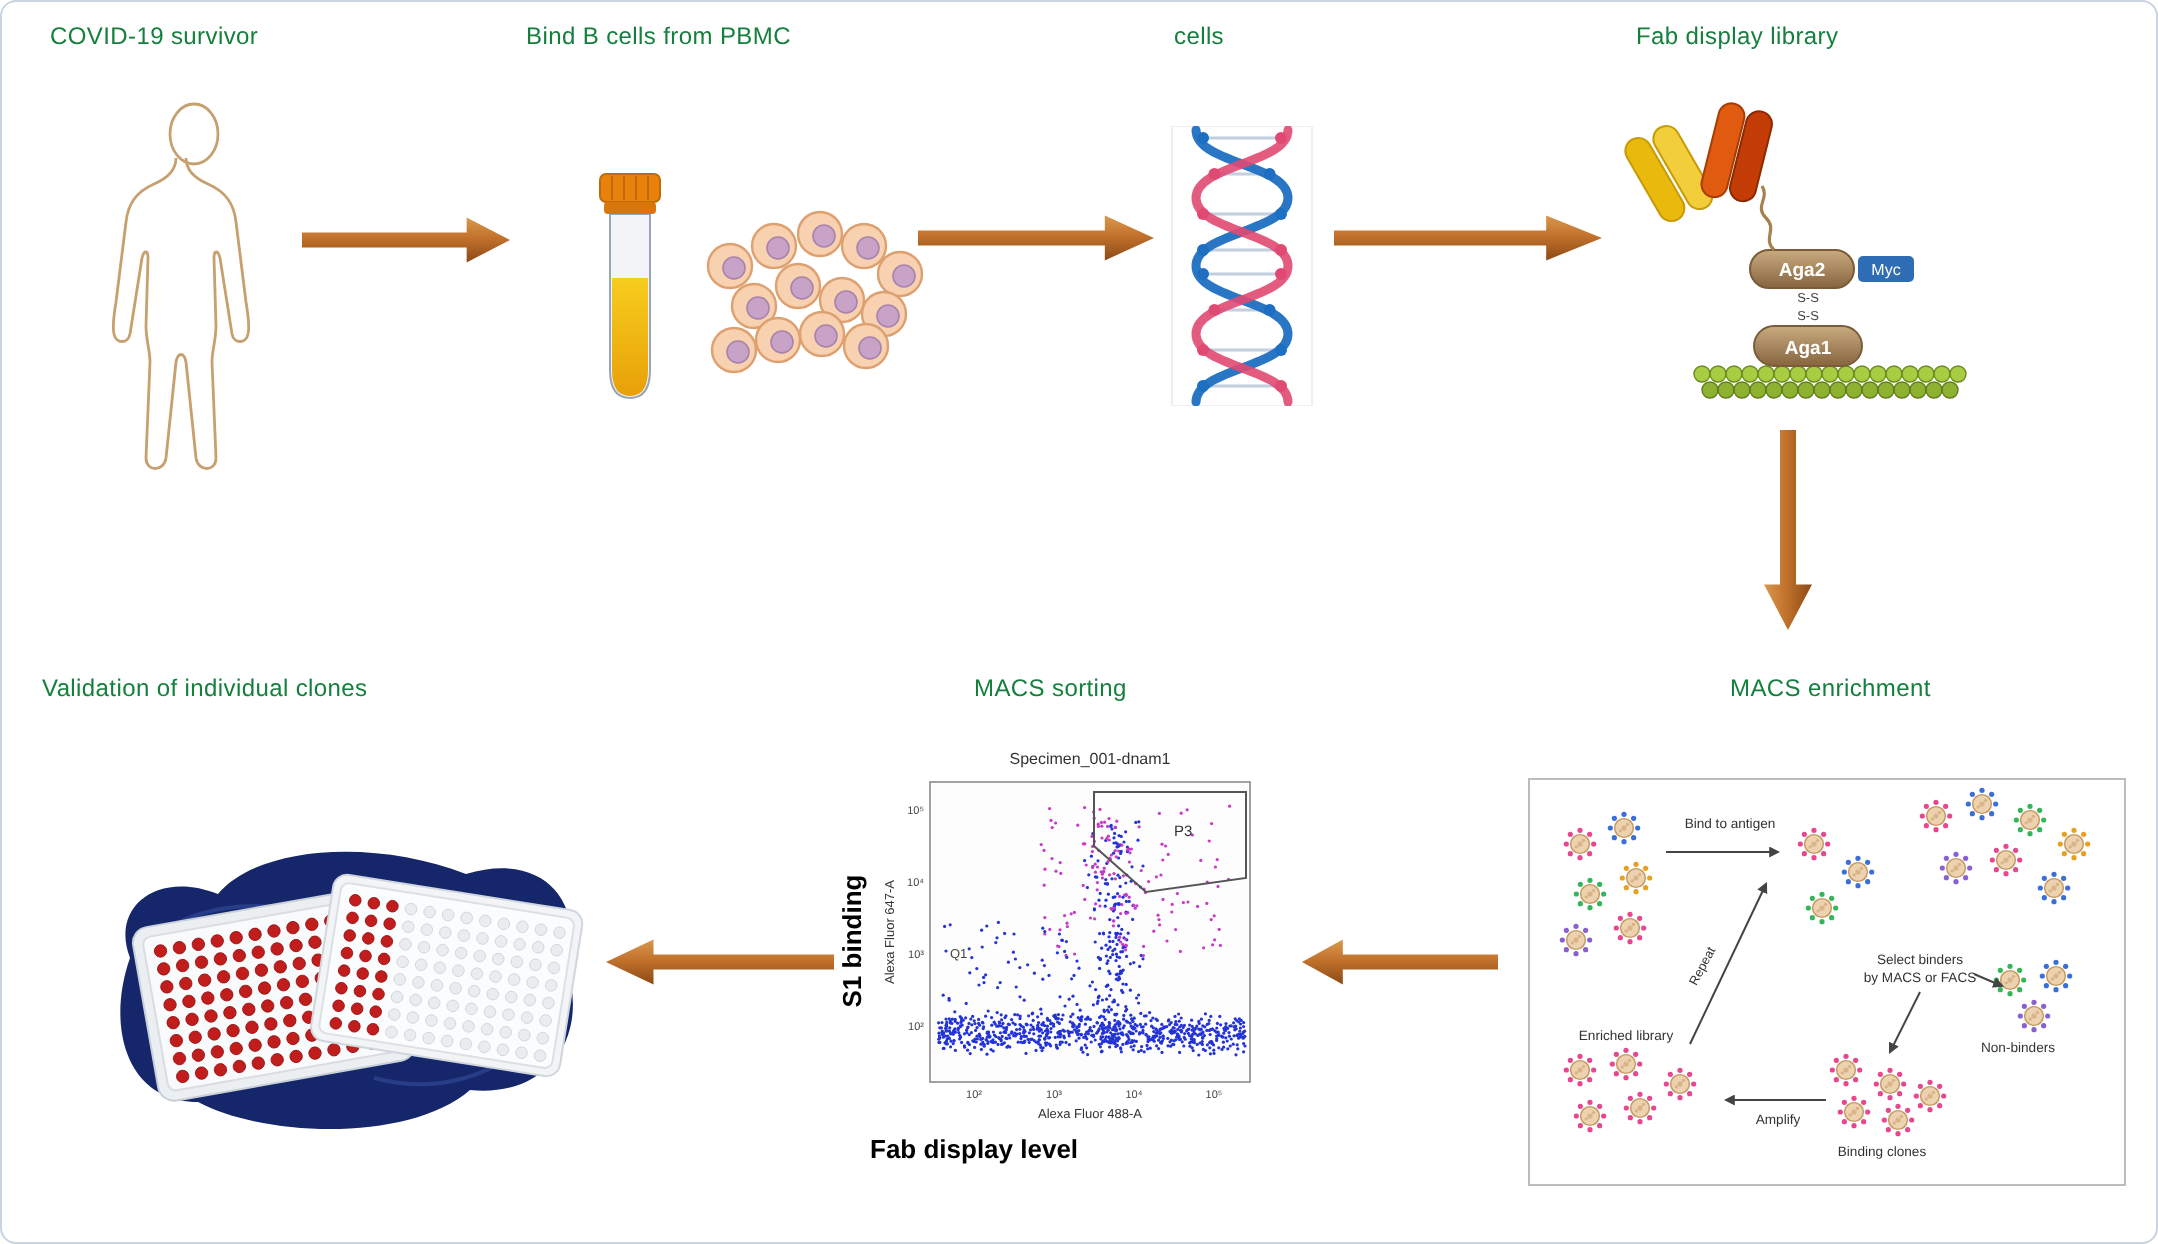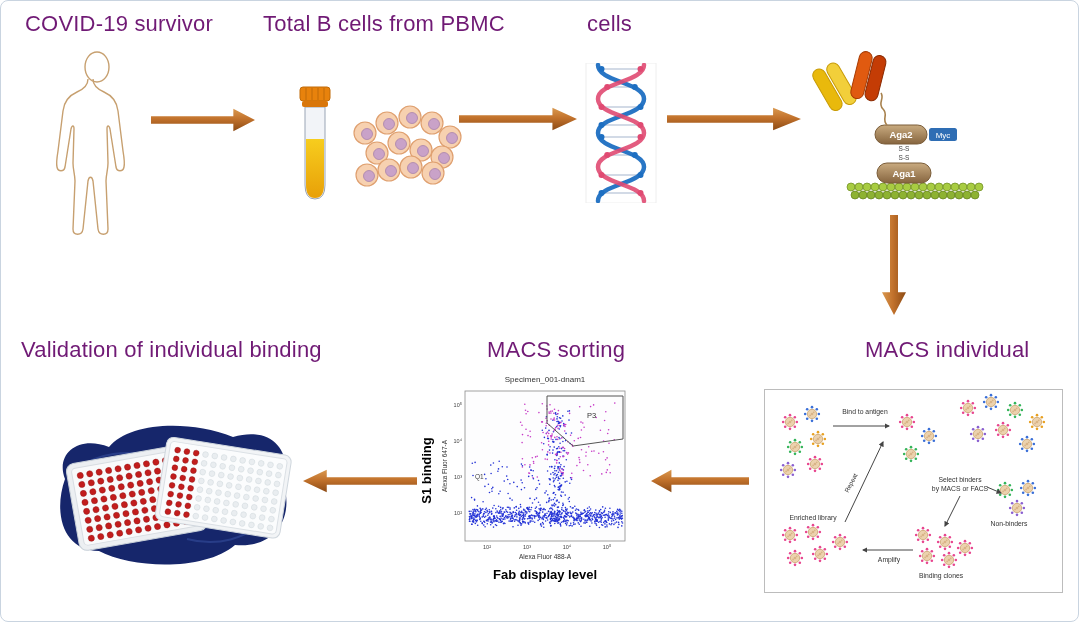--- a/index.html
+++ b/index.html
@@ -1,19 +1,19 @@
 <!DOCTYPE html>
 <html><head>
 <meta charset="utf-8">
 <style>
   html,body{margin:0;padding:0;background:#fff;}
   body{font-family:"Liberation Sans","DejaVu Sans",sans-serif;}
   .canvas{position:relative;width:1079px;height:622px;background:#fff;border:1px solid #c9d4e0;border-radius:8px;overflow:hidden;box-sizing:border-box;}
   .abs{position:absolute;}
-  .lbl{position:absolute;font-size:22px;color:#701a75;white-space:nowrap;letter-spacing:.2px;}
+  .lbl{position:absolute;font-size:12px;color:#15803d;white-space:nowrap;letter-spacing:.2px;}
   .panel{position:absolute;background:#fff;border:1px solid #bcbcbc;}
   .plotlbl{position:absolute;font-weight:bold;font-size:13px;color:#000;white-space:nowrap;}
   svg text{font-family:"Liberation Sans","DejaVu Sans",sans-serif;}
 </style>
 </head>
 <body>
 
 <div class="canvas">
 
   <svg class="abs" style="left:0;top:0" width="0" height="0" aria-hidden="true">
@@ -50,22 +50,23 @@
         <circle cx="-6.7" cy="6.7" r="1.8" fill="currentColor"></circle>
         <circle cx="-9.5" cy="0" r="1.8" fill="currentColor"></circle>
         <circle cx="-6.7" cy="-6.7" r="1.8" fill="currentColor"></circle>
         <circle cx="0" cy="-9.5" r="1.8" fill="currentColor"></circle>
         <circle cx="6.7" cy="-6.7" r="1.8" fill="currentColor"></circle>
       </g>
     </defs>
   </svg>
 
   <div class="lbl" style="left:24px;top:10px">COVID-19 survivor</div>
-  <div class="lbl" style="left:262px;top:10px">Total B cells from PBMC</div>
+  <div class="lbl" style="left:262px;top:10px">Bind B cells from PBMC</div>
   <div class="lbl" style="left:586px;top:10px">cells</div>
+  <div class="lbl" style="left:817px;top:10px">Fab display library</div>
 
   <svg class="abs" style="left:52px;top:50px" width="100" height="195" viewBox="0 0 100 195">
     <ellipse cx="44" cy="16" rx="12" ry="15" fill="none" stroke="#c7a070" stroke-width="1.4"></ellipse>
     <path fill="none" stroke="#c7a070" stroke-width="1.4" stroke-linejoin="round" d="M35,28 C35,34 31,38 24,41 C15,45 11,51 10,60 L5,100 C4,106 3,112 4,116 C5,121 11,121 12,116 L18,78 C19,74 21,74 21,78 L20,112 C20,119 22,124 22,130 L20,178 C20,185 29,185 30,178 L35,130 C36,125 39,125 40,130 L45,178 C46,185 55,185 55,178 L53,130 C53,124 55,119 55,112 L54,78 C54,74 56,74 57,78 L63,116 C64,121 70,121 71,116 C72,112 71,106 70,100 L65,60 C64,51 60,45 51,41 C44,38 40,34 40,28"></path>
   </svg>
 
   <svg class="abs" style="left:150px;top:105px" width="104" height="28" viewBox="0 0 120 30" preserveAspectRatio="none">
     <polygon points="0,11 95,11 95,3 120,15 95,27 95,19 0,19" fill="url(#agV)"></polygon>
   </svg>
 
@@ -201,23 +202,23 @@
       <rect x="36" y="24" width="13" height="46" rx="6.5" fill="#f2cf3a" stroke="#c79a06" transform="rotate(-30 42 47)"></rect>
       <rect x="56" y="14" width="13" height="48" rx="6.5" fill="#e05a10" stroke="#a83c04" transform="rotate(14 62 38)"></rect>
       <rect x="70" y="18" width="13" height="46" rx="6.5" fill="#c43c05" stroke="#8a2a02" transform="rotate(14 76 41)"></rect>
     </g>
   </svg>
 
   <svg class="abs" style="left:878px;top:214px" width="30" height="100" viewBox="0 0 30 110" preserveAspectRatio="none">
     <polygon points="11,0 11,85 3,85 15,110 27,85 19,85 19,0" fill="url(#agH)"></polygon>
   </svg>
 
-  <div class="lbl" style="left:20px;top:336px">Validation of individual binding</div>
+  <div class="lbl" style="left:20px;top:336px">Validation of individual clones</div>
   <div class="lbl" style="left:486px;top:336px">MACS sorting</div>
-  <div class="lbl" style="left:864px;top:336px">MACS individual</div>
+  <div class="lbl" style="left:864px;top:336px">MACS enrichment</div>
 
   <svg class="abs panel" style="left:763px;top:388px" width="297" height="202" viewBox="0 0 297 202">
     <g id="particles">
         <use href="#vp" transform="translate(25,32) scale(0.72)" style="color: rgb(232, 70, 143);"></use>
         <use href="#vp" transform="translate(47,24) scale(0.72)" style="color: rgb(58, 111, 216);"></use>
         <use href="#vp" transform="translate(30,57) scale(0.72)" style="color: rgb(53, 181, 90);"></use>
         <use href="#vp" transform="translate(53,49) scale(0.72)" style="color: rgb(232, 160, 32);"></use>
         <use href="#vp" transform="translate(23,80) scale(0.72)" style="color: rgb(138, 95, 208);"></use>
         <use href="#vp" transform="translate(50,74) scale(0.72)" style="color: rgb(232, 70, 143);"></use>
         <use href="#vp" transform="translate(142,32) scale(0.72)" style="color: rgb(232, 70, 143);"></use>
@@ -1489,21 +1490,21 @@
         <text x="-3" y="52" font-size="5.5" fill="#444" text-anchor="end">10⁴</text>
         <text x="-3" y="88" font-size="5.5" fill="#444" text-anchor="end">10³</text>
         <text x="-3" y="124" font-size="5.5" fill="#444" text-anchor="end">10²</text>
         <text x="22" y="158" font-size="5.5" fill="#444" text-anchor="middle">10²</text>
         <text x="62" y="158" font-size="5.5" fill="#444" text-anchor="middle">10³</text>
         <text x="102" y="158" font-size="5.5" fill="#444" text-anchor="middle">10⁴</text>
         <text x="142" y="158" font-size="5.5" fill="#444" text-anchor="middle">10⁵</text>
       </g>
       <text x="112" y="190" font-size="6.5" fill="#333" text-anchor="middle">Alexa Fluor 488-A</text>
     </svg>
-    <div class="plotlbl" style="left:26px;top:200px;width:220px;text-align:center">Fab display level</div>
+    <div class="plotlbl" style="left:26px;top:200px;width:220px;">Fab display level</div>
   </div>
 
   <svg class="abs" style="left:302px;top:466px" width="114" height="28" viewBox="0 0 120 30" preserveAspectRatio="none">
     <polygon points="120,11 25,11 25,3 0,15 25,27 25,19 120,19" fill="url(#agV)"></polygon>
   </svg>
 
   <svg class="abs" style="left:36px;top:408px" width="260" height="172" viewBox="0 0 260 172">
     <path d="M28,70 C18,44 42,26 72,38 C92,14 150,10 196,28 C236,16 256,44 246,74 C258,108 238,140 198,136 C168,162 96,160 62,142 C26,142 16,104 28,70 Z" fill="#16266b"></path>
     <path d="M40,60 C60,44 90,40 120,48" fill="none" stroke="#2d4390" stroke-width="2" opacity="0.8"></path>
     <path d="M150,130 C180,138 210,130 228,110" fill="none" stroke="#2d4390" stroke-width="2" opacity="0.8"></path>

